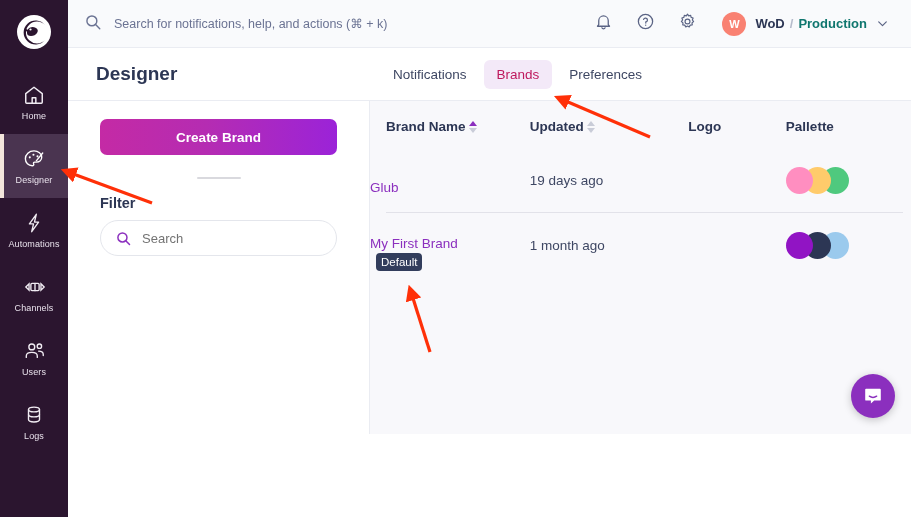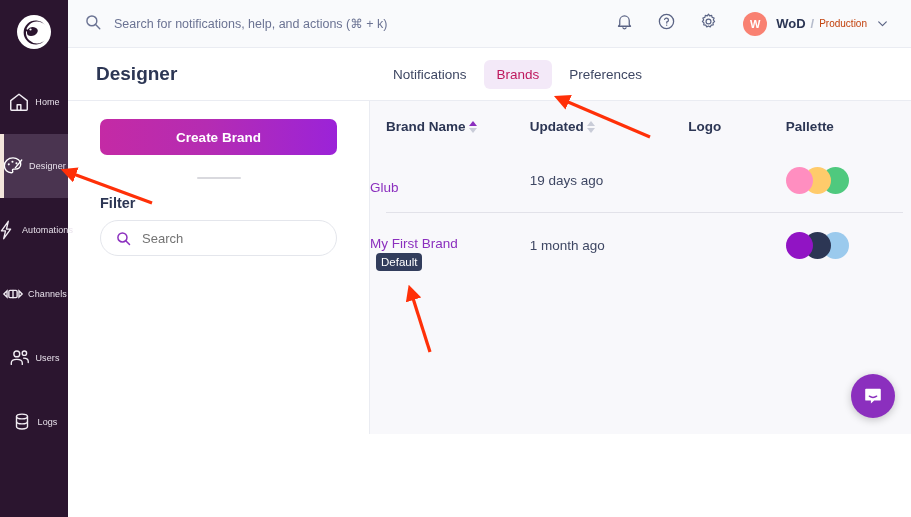--- a/index.html
+++ b/index.html
@@ -19,21 +19,21 @@
     flex: 0 0 68px;
     position: relative;
   }
   .logo-wrap {
     width: 68px; height: 48px;
     display: flex; align-items: center; justify-content: center;
     margin-top: 8px; margin-bottom: 14px;
   }
   .nav-item {
     width: 68px; height: 64px;
-    display: flex; flex-direction: row; align-items: center; justify-content: center;
+    display: flex; flex-direction: column; align-items: center; justify-content: center;
     position: relative;
     gap: 5px;
     cursor: pointer;
   }
   .nav-item.active { background: #4A3450; }
   .nav-item.active::before {
     content: ""; position: absolute; left: 0; top: 0; bottom: 0;
     width: 4px; background: #F3E6DC;
   }
   .nav-icon { width: 22px; height: 22px; display: block; }
@@ -60,21 +60,21 @@
   .ic-btn { width: 22px; height: 22px; display: flex; align-items: center; justify-content: center; cursor: pointer; }
   .org { display: flex; align-items: center; gap: 9px; cursor: pointer; margin-left: 4px; }
   .avatar {
     width: 24px; height: 24px; border-radius: 50%;
     background: #F98172; color: #fff;
     font-size: 11px; font-weight: bold;
     display: flex; align-items: center; justify-content: center;
   }
   .org-name { font-size: 13px; font-weight: bold; color: #2C3654; }
   .org-sep { font-size: 13px; font-weight: bold; color: #B5BBCB; margin: 0 -4px; }
-  .org-env { font-size: 10px; color: #c2410c; }
+  .org-env { font-size: 13px; color: #0f766e; font-weight: bold; }
 
   
   .page-head {
     height: 53px; flex: 0 0 53px;
     display: flex; align-items: center;
     border-bottom: 1px solid #EAECF2;
     background: #fff;
   }
   .page-title {
     width: 302px; flex: 0 0 302px;

